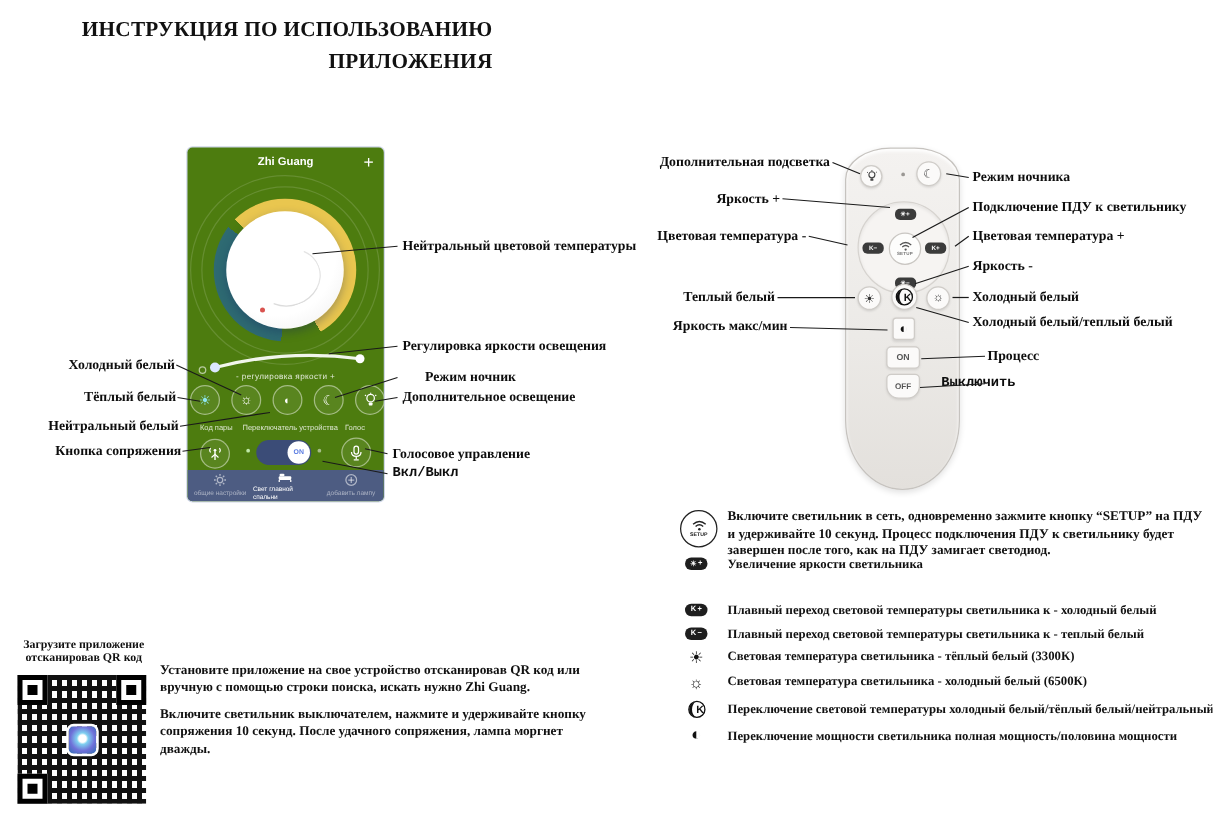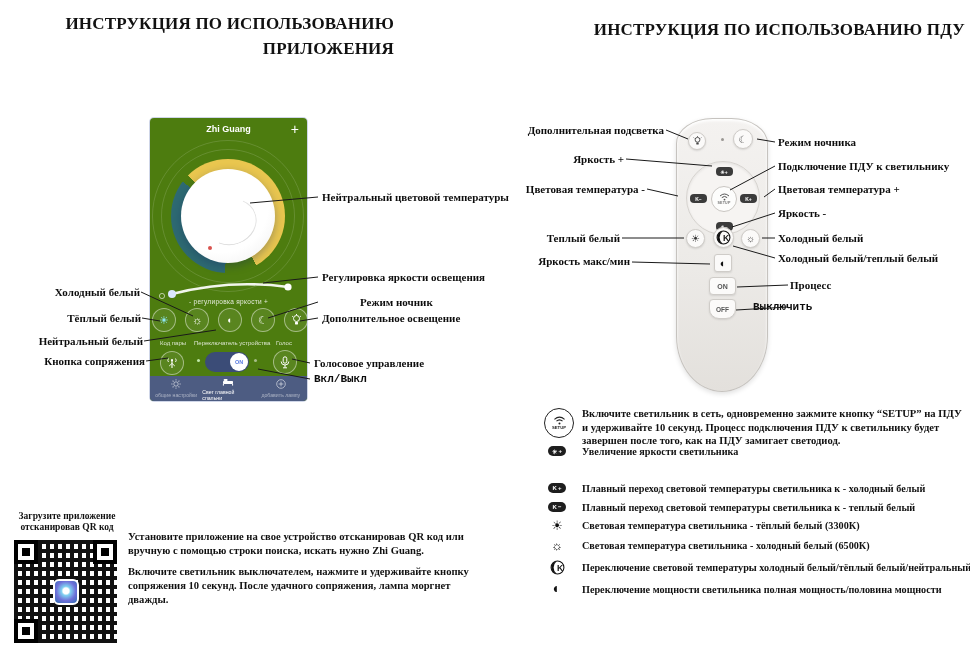--- a/index.html
+++ b/index.html
@@ -83,21 +83,20 @@
   #para2 { left:128px; top:565px; width:348px; }
 
   .kc-svg text { font:700 8px "Liberation Sans",sans-serif; fill:#111; }
 </style>
 </head>
 <body>
 
 <div id="canvas">
 
   <div class="title" id="title-left">ИНСТРУКЦИЯ ПО ИСПОЛЬЗОВАНИЮ ПРИЛОЖЕНИЯ</div>
-  <div class="title" id="title-right">ИНСТРУКЦИЯ ПО ИСПОЛЬЗОВАНИЮ ПДУ</div>
 
   <div id="phone">
     <div class="ph-header">
       <div class="ph-title">Zhi Guang</div>
       <div class="ph-plus">+</div>
     </div>
     <div class="halo" id="halo2"></div>
     <div class="halo" id="halo1"></div>
     <div id="dial-arc"></div>
     <div id="dial-face">
@@ -210,21 +209,21 @@
       </div>
     </div>
   </div>
 
   <div class="callout r" style="left:40px;  top:286px; width:100px;">Холодный белый</div>
   <div class="callout r" style="left:40px;  top:312px; width:101px;">Тёплый белый</div>
   <div class="callout r" style="left:28px;  top:335px; width:115px;">Нейтральный белый</div>
   <div class="callout r" style="left:28px;  top:355px; width:117px;">Кнопка сопряжения</div>
   <div class="callout" style="left:322px; top:191px;">Нейтральный цветовой температуры</div>
   <div class="callout" style="left:322px; top:271px;">Регулировка яркости освещения</div>
-  <div class="callout" style="left:328px; top:296px;margin-left:32px;">Режим ночник</div>
+  <div class="callout" style="left:308px; top:296px;margin-left:32px;">Режим ночник</div>
   <div class="callout" style="left:322px; top:312px;">Дополнительное освещение</div>
   <div class="callout" style="left:314px; top:357px;">Голосовое управление</div>
   <div class="callout" style="left:314px; top:373px;font-family:Liberation Mono, monospace;">Вкл/Выкл</div>
 
   <div id="remote">
     <div class="rm-round" style="left:11px; top:13px; width:18px; height:18px;">
       <svg width="9" height="11" viewBox="0 0 9 11">
           <circle cx="4.5" cy="3.8" r="2.4" fill="none" stroke="#444" stroke-width="0.9"></circle>
           <rect x="3.3" y="6.6" width="2.4" height="2" rx="0.5" fill="#444"></rect>
           <line x1="4.5" y1="0" x2="4.5" y2="0.9" stroke="#444" stroke-width="0.8"></line>

